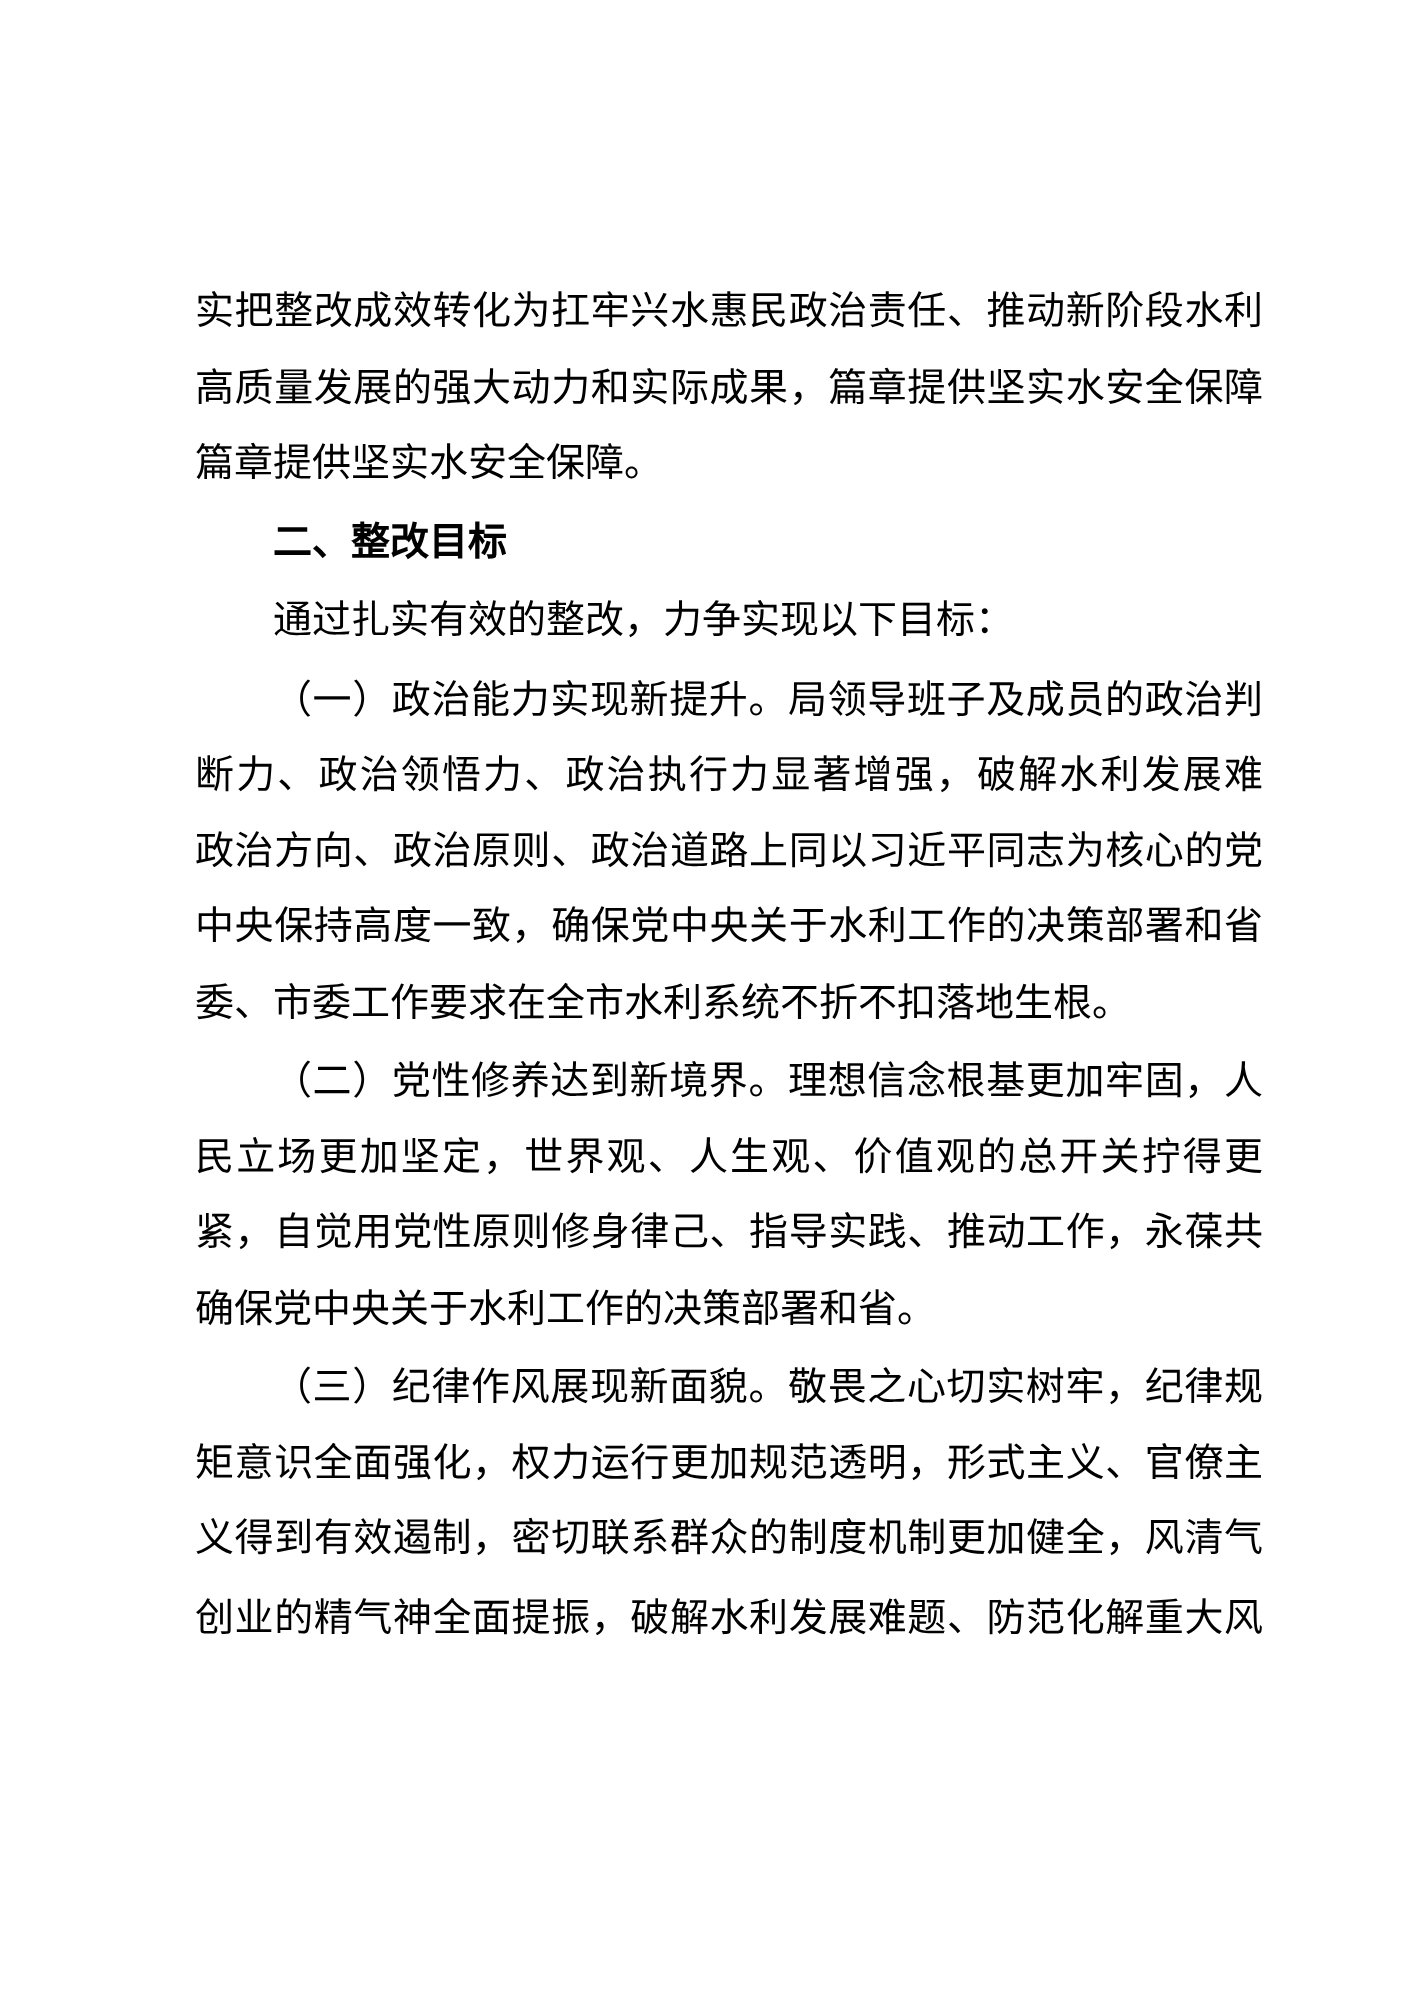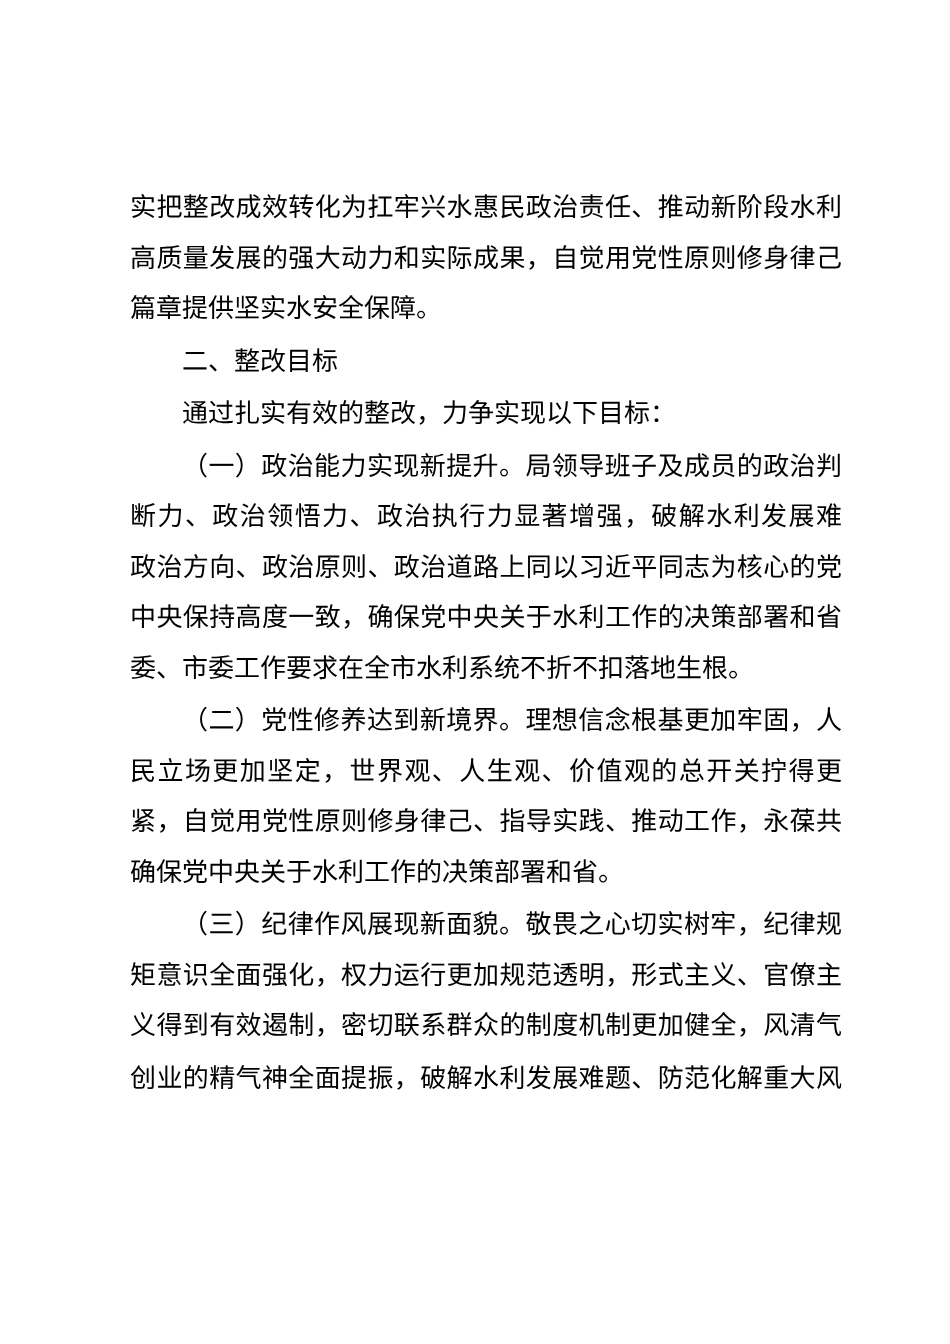--- a/index.html
+++ b/index.html
@@ -38,31 +38,31 @@
     overflow: hidden;
   }
   .line.para-end {
     text-align: right;
     text-align-last: left;
   }
   .line.indented {
     text-indent: 52px;
   }
   .heading .line {
-    font-weight: normal;
+    font-weight: bold;
   }
 </style>
 </head>
 <body>
 
 <div class="doc-page">
   <div class="text-block" id="text-block">
       <div class="paragraph">
         <div class="line">实把整改成效转化为扛牢兴水惠民政治责任、推动新阶段水利</div>
-        <div class="line">高质量发展的强大动力和实际成果，自觉用党性原则修身律己</div>
+        <div class="line">高质量发展的强大动力和实际成果，篇章提供坚实水安全保障</div>
         <div class="line para-end">篇章提供坚实水安全保障。</div>
       </div>
       <div class="paragraph heading">
         <div class="line para-end indented">二、整改目标</div>
       </div>
       <div class="paragraph">
         <div class="line para-end indented">通过扎实有效的整改，力争实现以下目标：</div>
       </div>
       <div class="paragraph">
         <div class="line indented">（一）政治能力实现新提升。局领导班子及成员的政治判</div>

